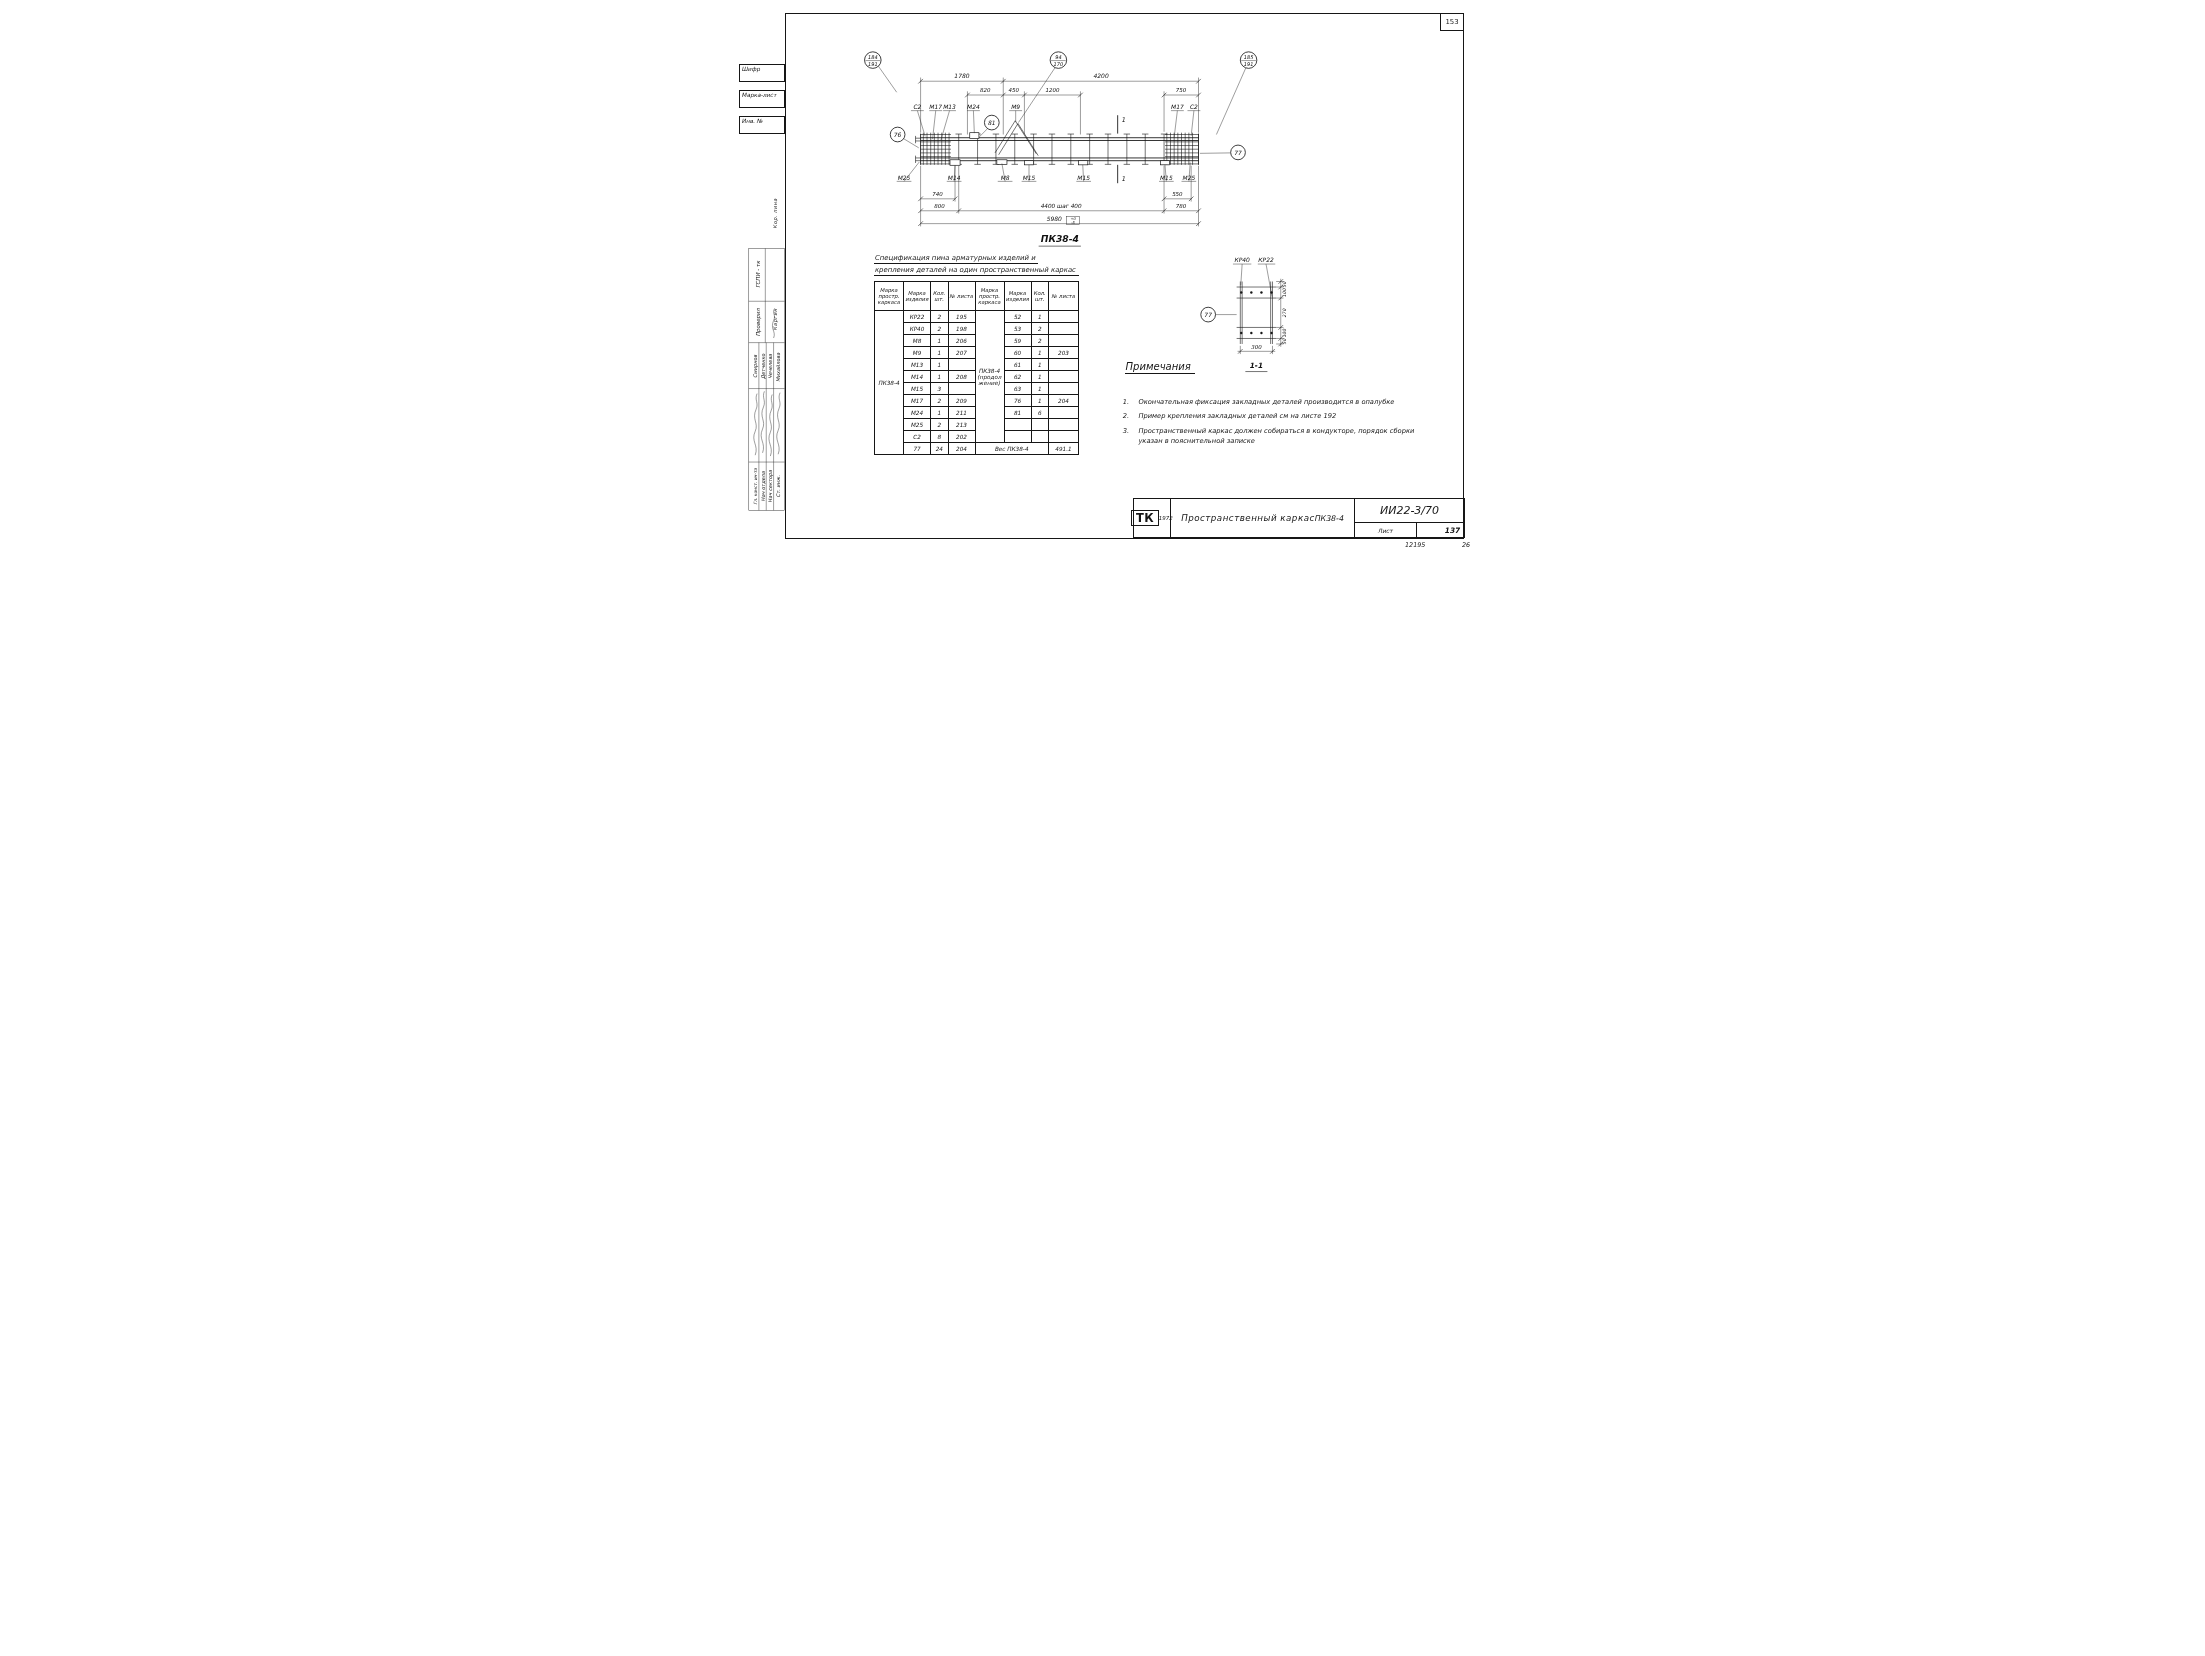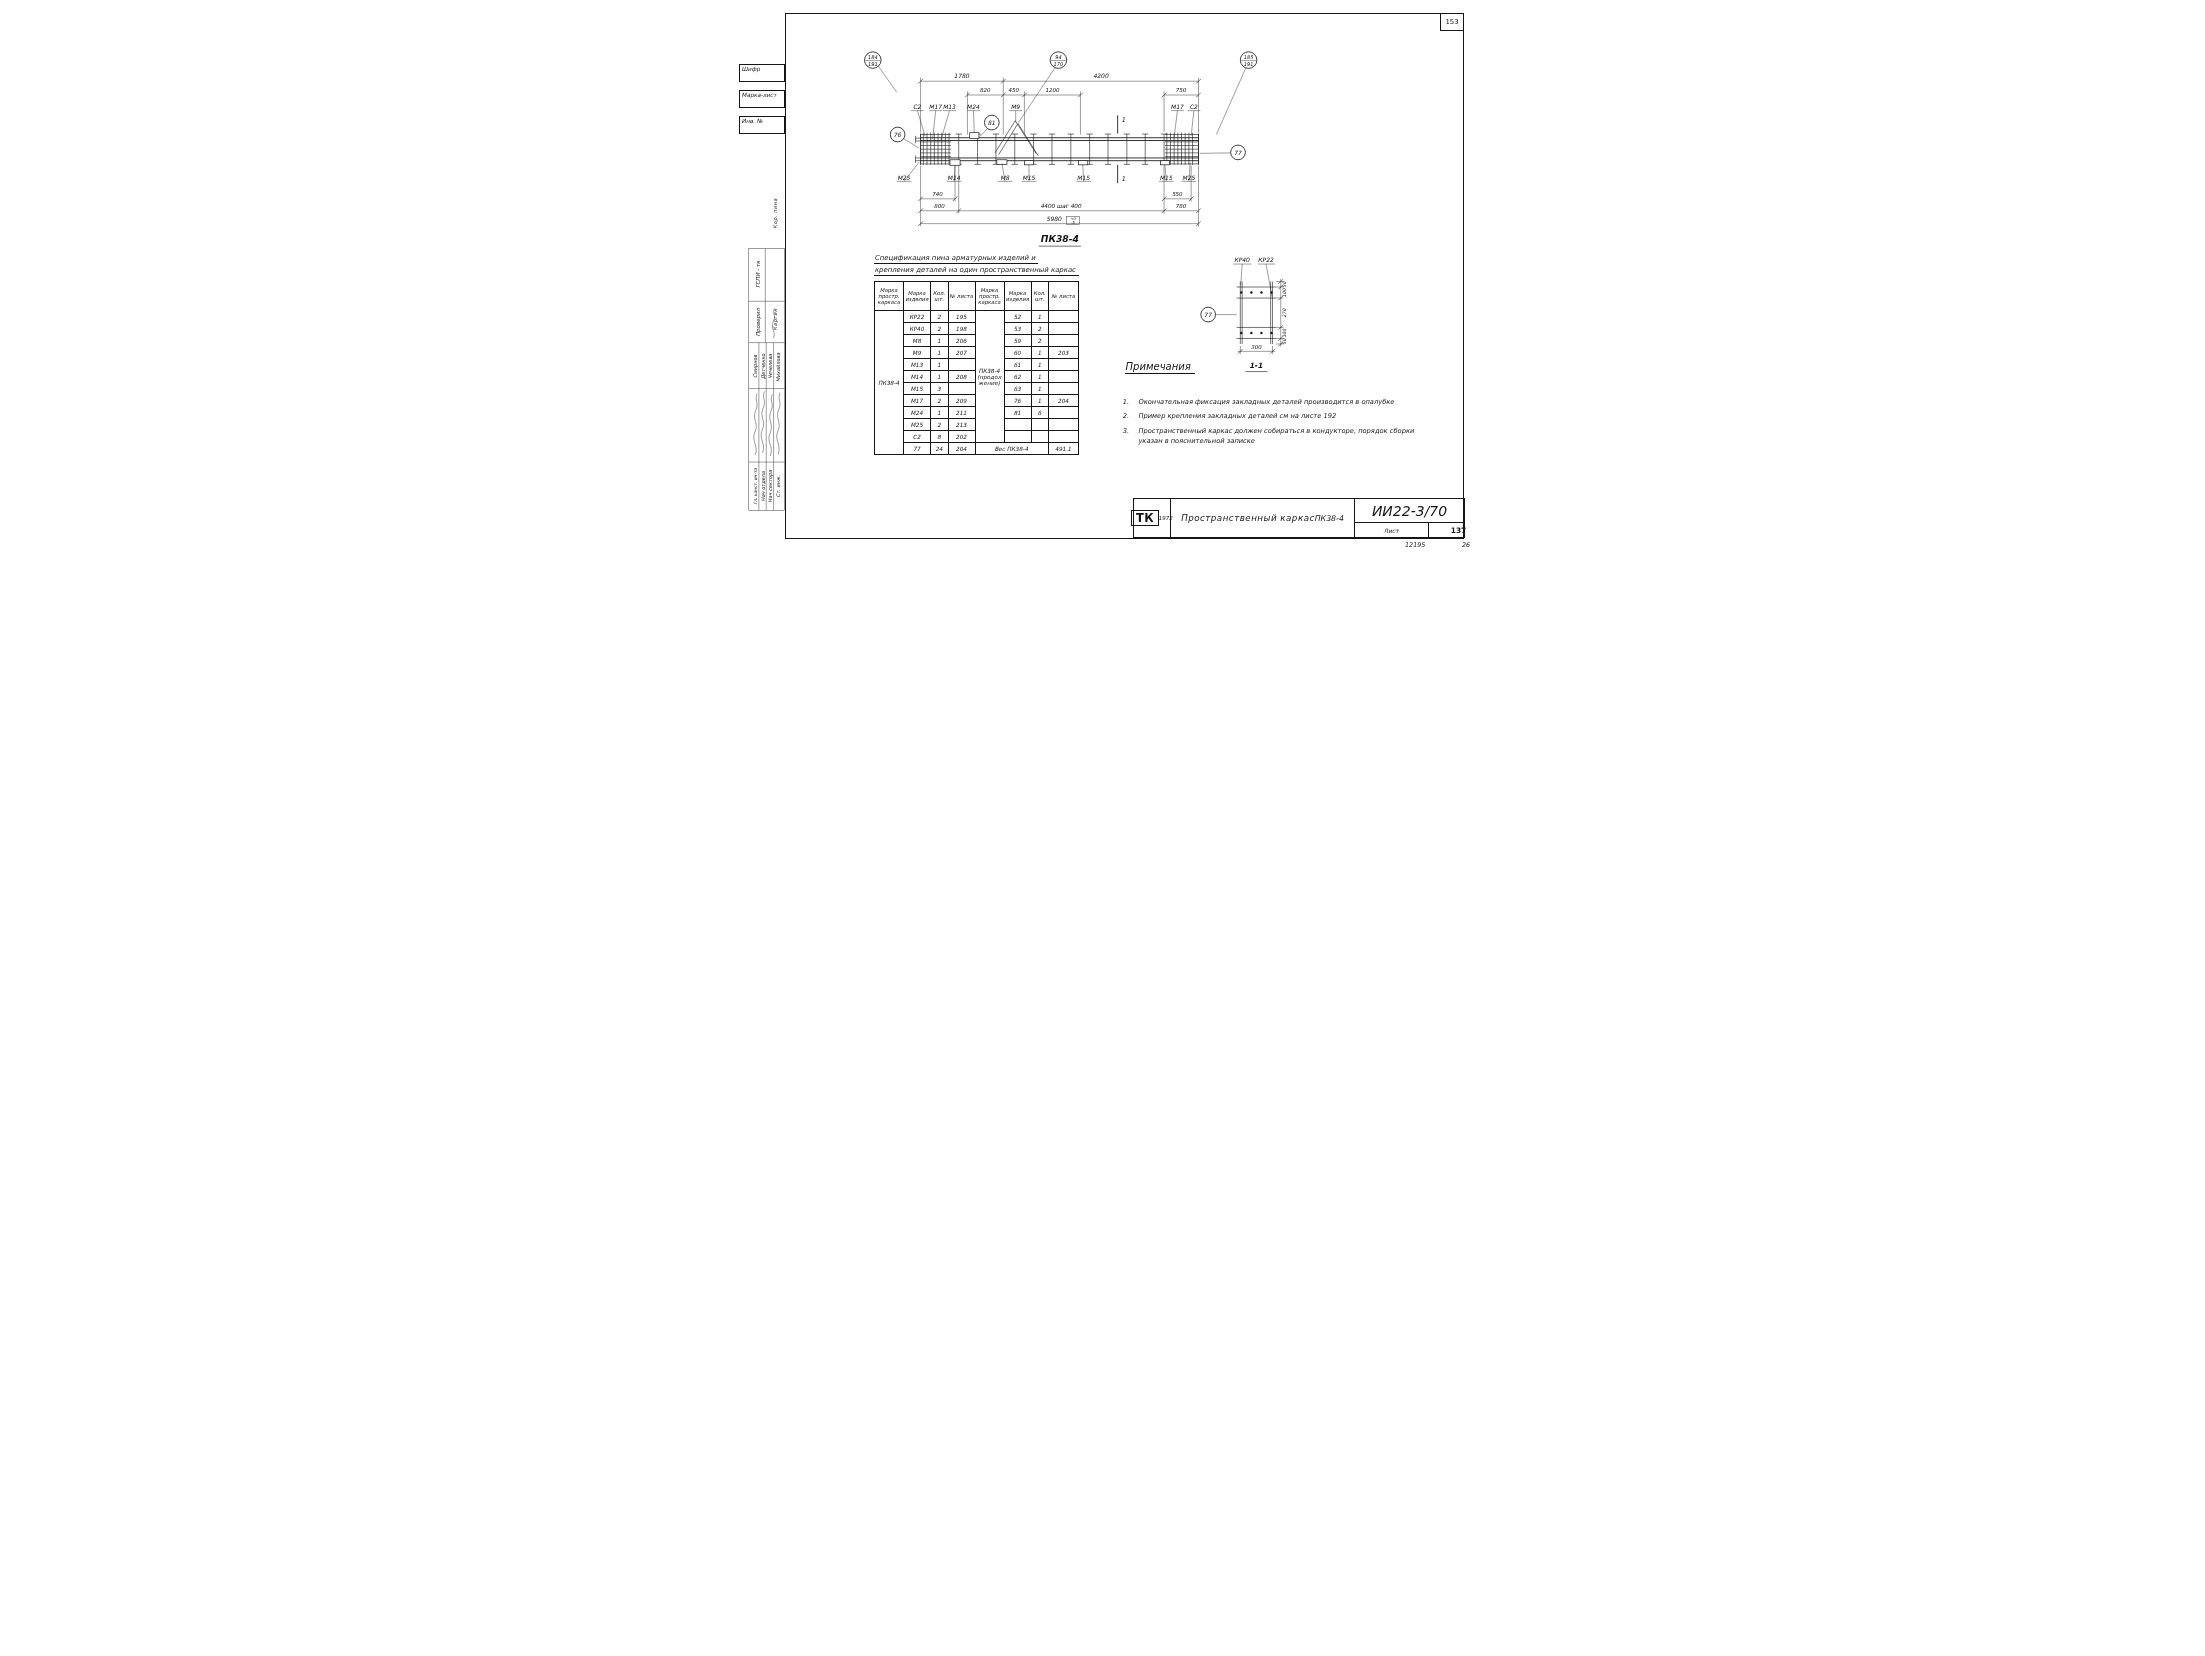--- a/index.html
+++ b/index.html
@@ -37,24 +37,24 @@
   .note-num{width:15.6px;flex:none;text-align:left;padding-left:1.8px;}
   
   .tblock{position:absolute;left:398px;top:498px;width:332px;height:40px;border:1.1px solid #161616;box-sizing:border-box;display:flex;}
   .tb-logo{width:37px;border-right:1.1px solid #161616;box-sizing:border-box;display:flex;flex-direction:row;align-items:center;justify-content:center;}
   .tb-logo-box{border:0.9px solid #161616;padding:0 3.7px;font-size:11.5px;font-weight:bold;letter-spacing:0.5px;}
   .tb-logo-year{font-style:italic;font-size:5.5px;margin-top:0.9px;}
   .tb-title{flex:1;border-right:1.1px solid #161616;box-sizing:border-box;display:flex;flex-direction:row;align-items:center;justify-content:center;font-style:italic;}
   .tb-title-1{font-size:8.7px;letter-spacing:0.5px;}
   .tb-title-2{font-size:7.8px;margin-top:1.8px;}
   .tb-right{width:109px;display:flex;flex-direction:column;}
-  .tb-code{height:24px;display:flex;align-items:center;justify-content:center;font-style:italic;font-size:14px;border-bottom:0.9px solid #161616;box-sizing:border-box;}
+  .tb-code{height:24px;display:flex;align-items:center;justify-content:center;font-style:italic;font-size:11px;border-bottom:0.9px solid #161616;box-sizing:border-box;}
   .tb-bottom{flex:1;display:flex;}
   .tb-list-label{flex:1;display:flex;align-items:center;justify-content:center;font-style:italic;font-size:6px;}
-  .tb-list-num{width:36px;border-left:0.9px solid #161616;display:flex;align-items:center;justify-content:center;font-weight:bold;font-size:7.4px;box-sizing:border-box;padding-left:24px;}
+  .tb-list-num{width:48px;border-left:0.9px solid #161616;display:flex;align-items:center;justify-content:center;font-style:italic;font-weight:bold;font-size:7.4px;box-sizing:border-box;padding-left:24px;}
   .below-num{position:absolute;font-style:italic;font-size:6.4px;margin-left:46px;}
 </style>
 </head>
 <body>
 
 <div class="sheet">
 
   <div class="frame"></div>
 
   <div class="corner-box">

